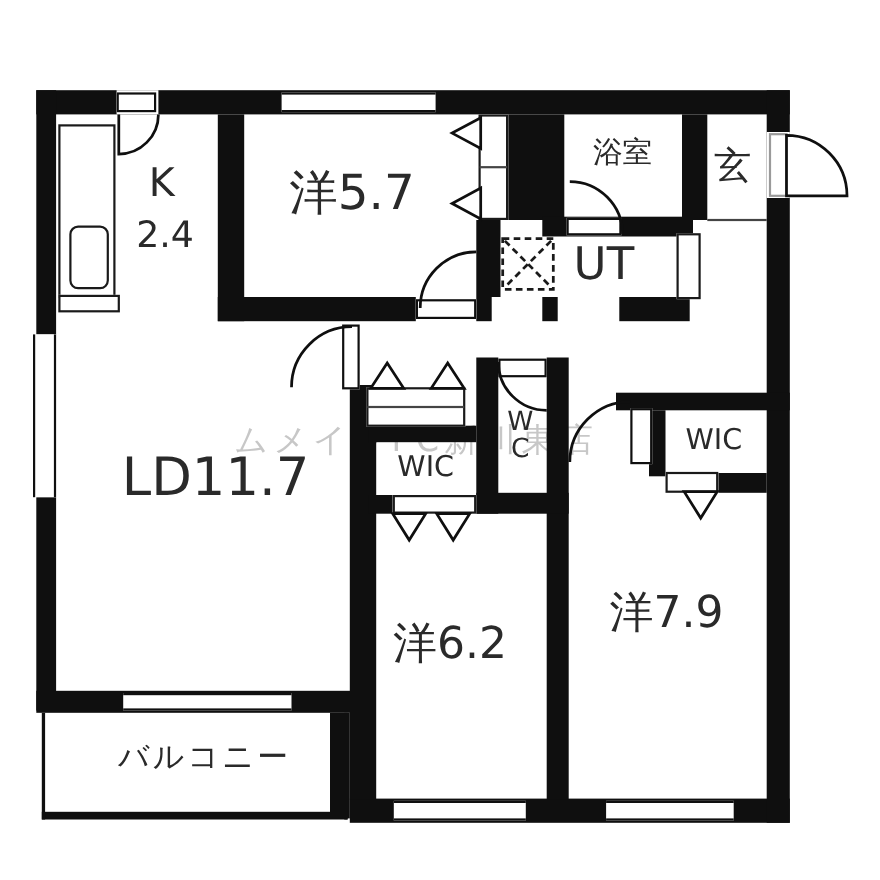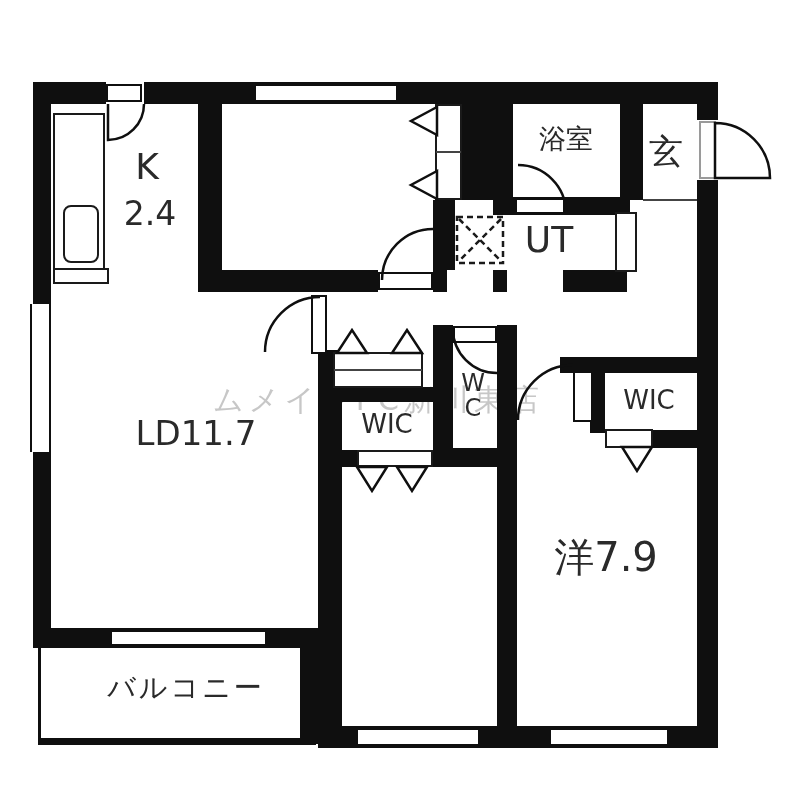--- a/index.html
+++ b/index.html
@@ -107,26 +107,28 @@
 
     <g stroke="#1a1a1a" stroke-width="2.5" stroke-dasharray="6,4" fill="#fff">
       <rect x="457" y="217" width="46" height="46"></rect>
       <line x1="459" y1="219" x2="501" y2="261"></line>
       <line x1="501" y1="219" x2="459" y2="261"></line>
     </g>
   </svg>
 
   <div class="label" style="left:147px;top:167px;font-size:36px;">K</div>
   <div class="label" style="left:150px;top:214px;font-size:33px;">2.4</div>
+  <div class="label" style="left:320px;top:176px;font-size:44px;">洋5.7</div>
   <div class="label" style="left:566px;top:139px;font-size:27px;">浴室</div>
   <div class="label" style="left:666px;top:152px;font-size:34px;">玄</div>
-  <div class="label" style="left:549px;top:240px;font-size:36px;">UT</div>
-  <div class="label" style="left:196px;top:434px;font-size:34px;">LD11.7</div>
+  <div class="label" style="left:549px;top:240px;font-size:41px;">UT</div>
+  <div class="label" style="left:196px;top:434px;font-size:48px;">LD11.7</div>
   <div class="label" style="left:387px;top:425px;font-size:26px;">WIC</div>
   <div class="label wc-label" style="left:473px;top:396px;font-size:24px;">
     <span>W</span>
     <span>C</span>
   </div>
   <div class="label" style="left:649px;top:401px;font-size:26px;">WIC</div>
+  <div class="label" style="left:409px;top:585px;font-size:40px;">洋6.2</div>
   <div class="label" style="left:606px;top:557px;font-size:40px;">洋7.9</div>
   <div class="label" style="left:186px;top:688px;font-size:28px;letter-spacing:3px;">バルコニー</div>
 
 </div>
 
 </body></html>

